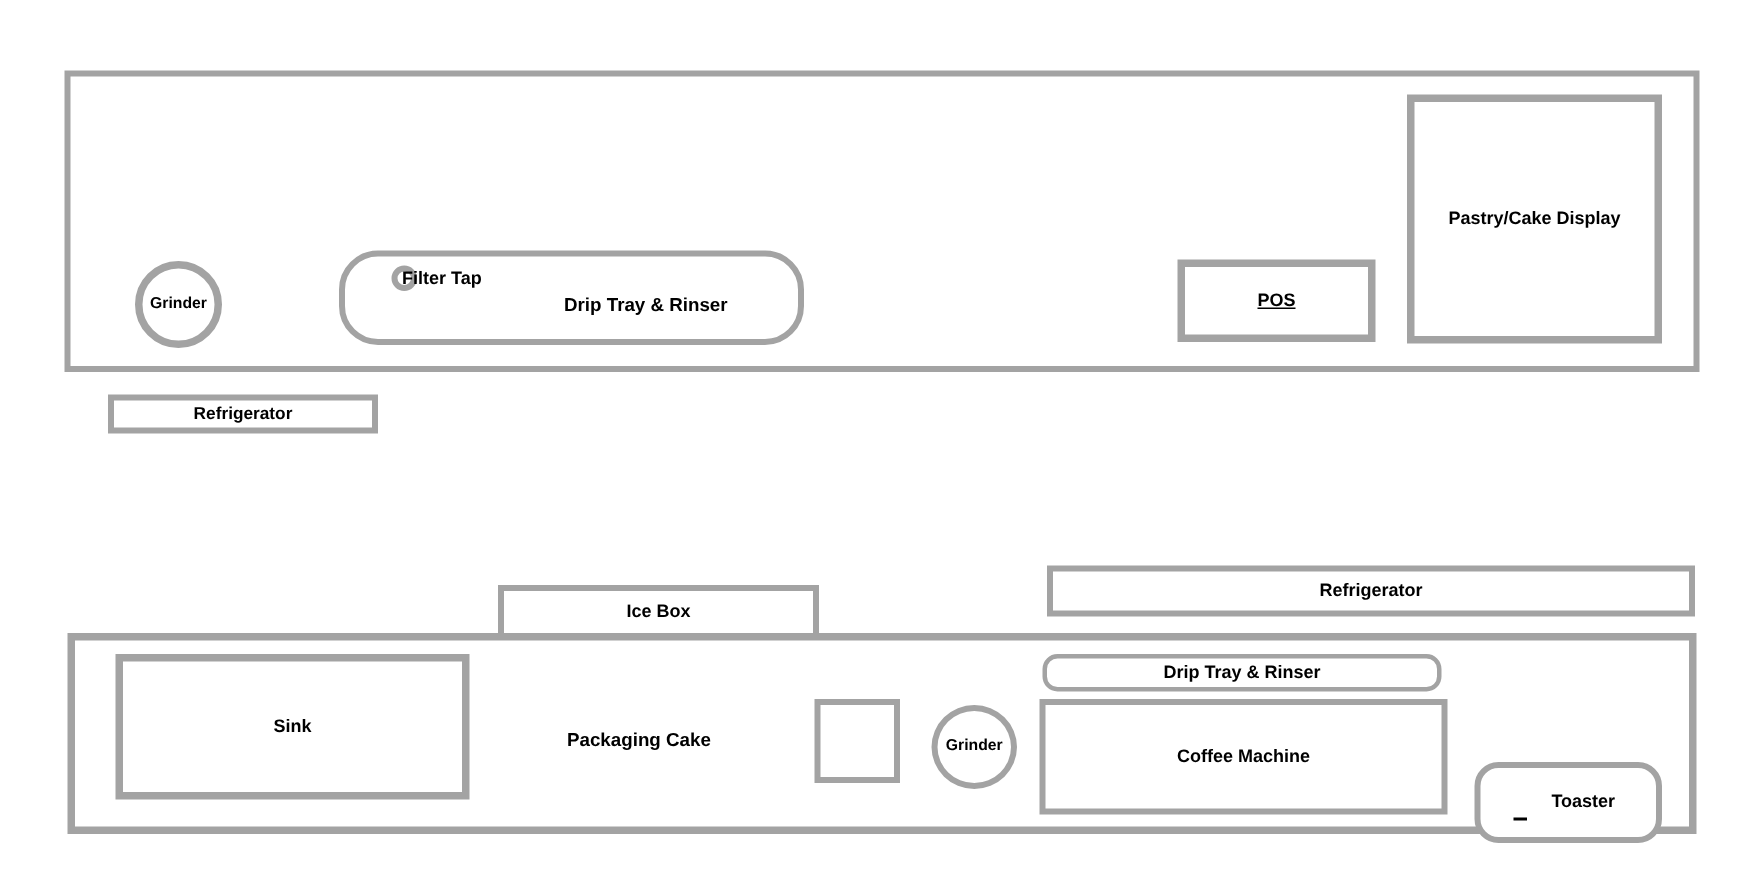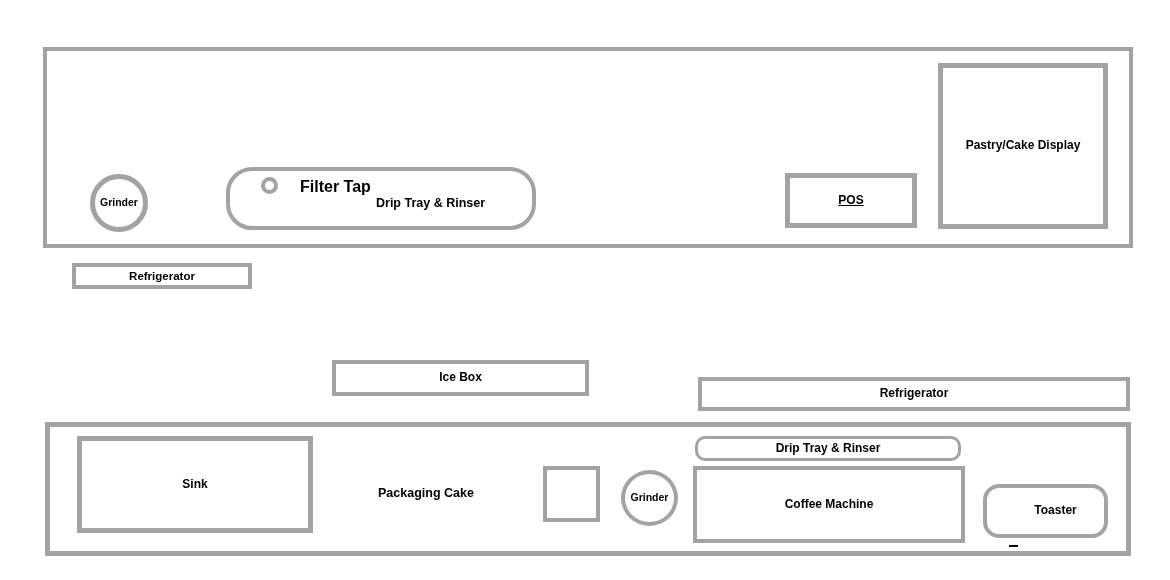--- a/index.html
+++ b/index.html
@@ -33,39 +33,39 @@
     position: absolute;
     font-size: 12.5px;
     white-space: nowrap;
   }
 
   
   #top-counter        { left: 43px;  top: 47px;  width: 1090px; height: 201px; }
   #grinder-top        { left: 90px;  top: 174px; width: 58px;  height: 58px;  border-width: 5px; border-radius: 50%; font-size: 10.5px; }
   #drip-tray-top      { left: 226px; top: 167px; width: 310px; height: 63px;  border-radius: 26px; }
   #filter-tap-icon    { left: 261px; top: 177px; width: 17px;  height: 17px;  border-radius: 50%; border-width: 4px; padding: 0; }
-  #filter-tap-label   { left: 300px; top: 178px; font-size: 16px; text-align: right; }
+  #filter-tap-label   { left: 268px; top: 178px; font-size: 12px; text-align: right; }
   #drip-tray-top-label{ left: 376px; top: 196px; }
   #pos-box            { left: 785px; top: 173px; width: 132px; height: 55px;  border-width: 5px; text-decoration: underline; }
   #pastry-display     { left: 938px; top: 63px;  width: 170px; height: 166px; border-width: 5px; }
 
   
   #refrigerator-top   { left: 72px;  top: 263px; width: 180px; height: 26px;  border-width: 4px; font-size: 11.5px; }
-  #ice-box            { left: 332px; top: 360px; width: 257px; height: 36px; }
+  #ice-box            { left: 332px; top: 390px; width: 214px; height: 36px; }
   #refrigerator-bottom{ left: 698px; top: 377px; width: 432px; height: 34px; }
 
   
   #bottom-counter     { left: 45px;  top: 422px; width: 1086px; height: 134px; border-width: 5px; }
   #sink               { left: 77px;  top: 436px; width: 236px; height: 97px;  border-width: 5px; }
   #packaging-area-label { left: 378px; top: 486px; }
   #small-square       { left: 543px; top: 466px; width: 57px;  height: 56px; }
   #grinder-bottom     { left: 621px; top: 470px; width: 57px;  height: 56px;  border-radius: 50%; font-size: 10.5px; }
   #drip-tray-bottom   { left: 695px; top: 436px; width: 266px; height: 25px;  border-width: 3px; border-radius: 10px; font-size: 12px; }
   #coffee-machine     { left: 693px; top: 466px; width: 272px; height: 77px; }
-  #toaster            { left: 983px; top: 484px; width: 125px; height: 54px;  border-radius: 16px; padding-left: 20px; }
+  #toaster            { left: 983px; top: 508px; width: 125px; height: 54px;  border-radius: 16px; padding-left: 20px; }
   #stray-dash         { left: 1009px; top: 545px; width: 9px; height: 2px; background: #000000; position: absolute; }
 </style>
 </head>
 <body>
 
 <div id="canvas">
 
   <div id="top-counter" class="shape"></div>
 
   <div id="grinder-top" class="shape">Grinder</div>

